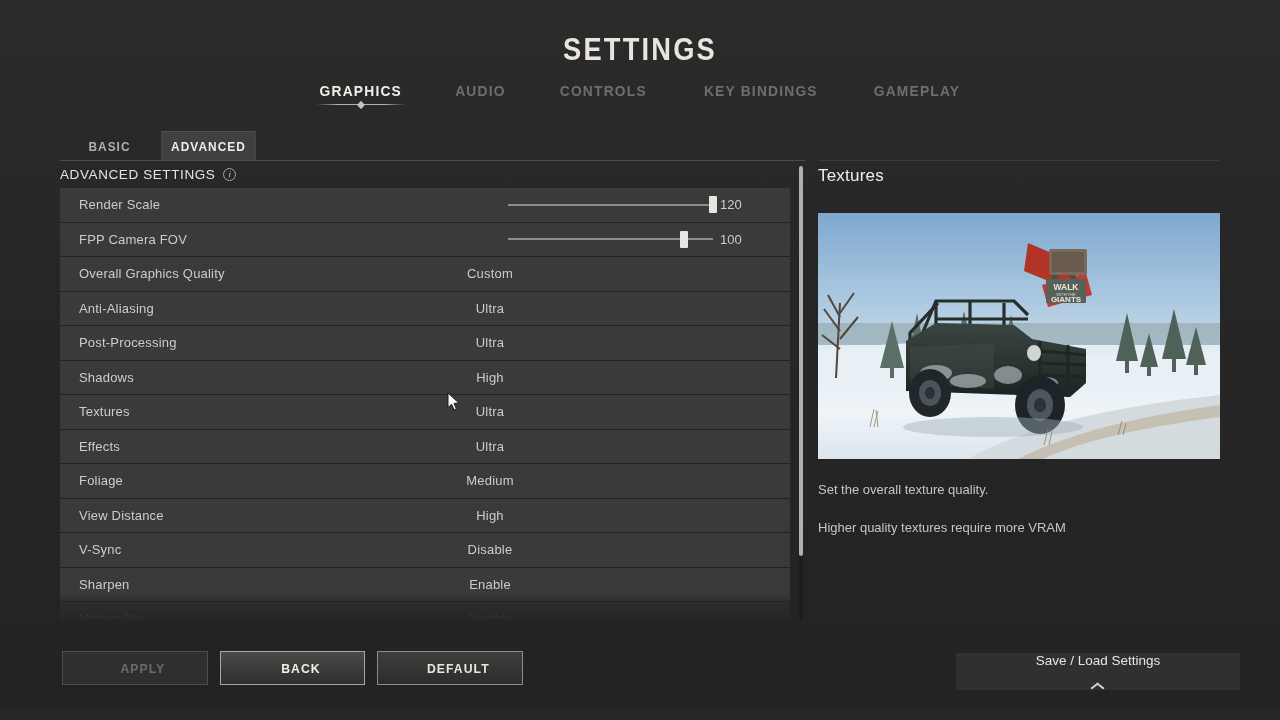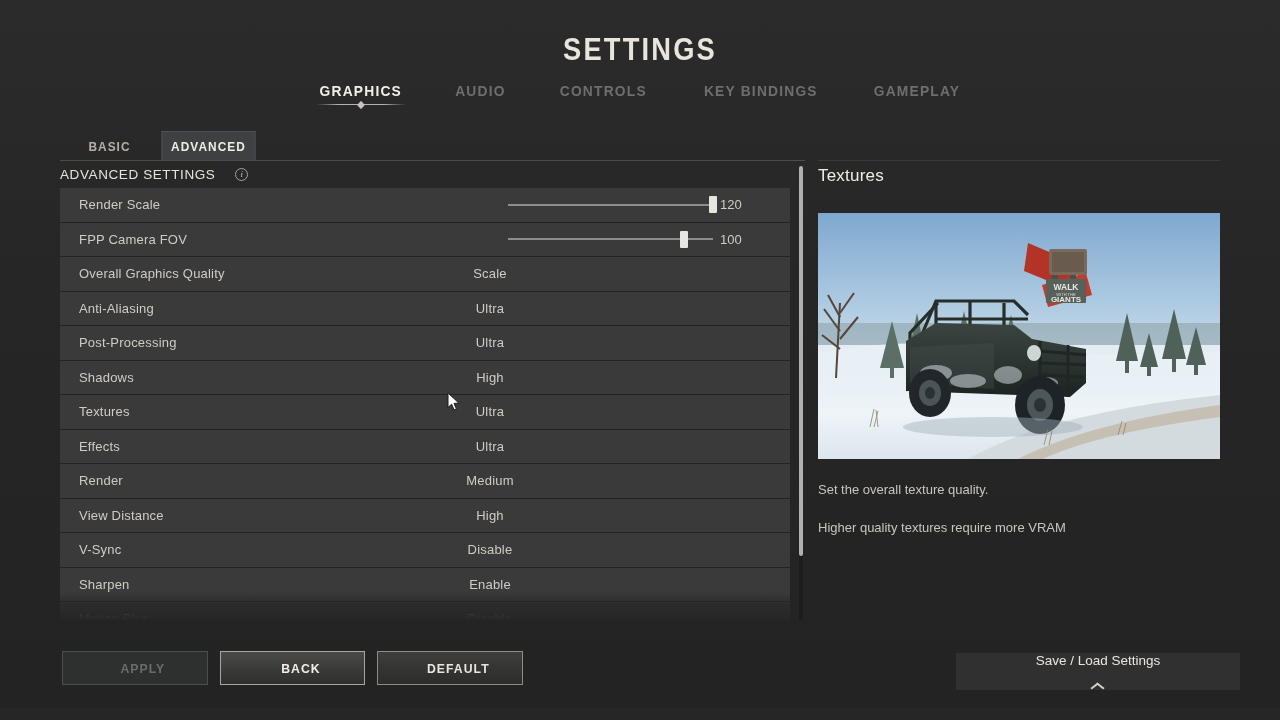--- a/index.html
+++ b/index.html
@@ -82,21 +82,21 @@
     height: 30px;
   }
   .subtab-rule {
     position: absolute; top: 160px; left: 60px; width: 745px; height: 1px;
     background: #4a4b4d;
   }
 
   
   .section-label {
     position: absolute; top: 167px; left: 60px;
-    display: flex; align-items: center; gap: 20px;
+    display: flex; align-items: center; gap: 8px;
     font-size: 13.5px;
     letter-spacing: 0.6px;
     color: #e6e3dc;
   }
   .info-icon {
     width: 13px; height: 13px;
     border: 1px solid #a6a29b;
     border-radius: 50%;
     display: inline-flex; align-items: center; justify-content: center;
     font-size: 9px; font-style: italic;
@@ -333,21 +333,21 @@
           <div class="setting-name">FPP Camera FOV</div>
           <div class="slider-wrap">
             <div class="slider-track">
               <div class="slider-handle" style="left: 86%;"></div>
             </div>
           </div>
           <div class="slider-number">100</div>
         </div>
         <div class="setting-row">
           <div class="setting-name">Overall Graphics Quality</div>
-          <div class="setting-value">Scale</div>
+          <div class="setting-value">Custom</div>
         </div>
         <div class="setting-row">
           <div class="setting-name">Anti-Aliasing</div>
           <div class="setting-value">Ultra</div>
         </div>
         <div class="setting-row">
           <div class="setting-name">Post-Processing</div>
           <div class="setting-value">Ultra</div>
         </div>
         <div class="setting-row">
@@ -356,21 +356,21 @@
         </div>
         <div class="setting-row">
           <div class="setting-name">Textures</div>
           <div class="setting-value">Ultra</div>
         </div>
         <div class="setting-row">
           <div class="setting-name">Effects</div>
           <div class="setting-value">Ultra</div>
         </div>
         <div class="setting-row">
-          <div class="setting-name">Render</div>
+          <div class="setting-name">Foliage</div>
           <div class="setting-value">Medium</div>
         </div>
         <div class="setting-row">
           <div class="setting-name">View Distance</div>
           <div class="setting-value">High</div>
         </div>
         <div class="setting-row">
           <div class="setting-name">V-Sync</div>
           <div class="setting-value">Disable</div>
         </div>

